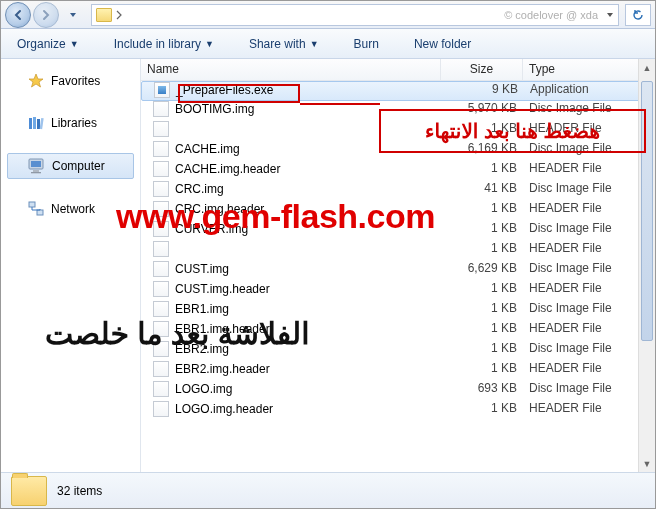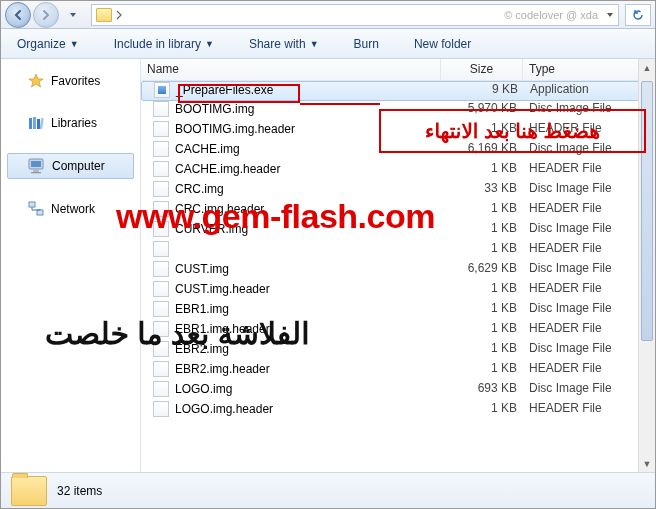--- a/index.html
+++ b/index.html
@@ -187,21 +187,20 @@
           <div class="cell name">
             <span class="fileicon"></span>
             <span>BOOTIMG.img</span>
           </div>
           <div class="cell size">5,970 KB</div>
           <div class="cell type">Disc Image File</div>
         </div>
         <div class="row">
           <div class="cell name">
             <span class="fileicon"></span>
-            <span>BOOTIMG.img.header</span>
           </div>
           <div class="cell size">1 KB</div>
           <div class="cell type">HEADER File</div>
         </div>
         <div class="row">
           <div class="cell name">
             <span class="fileicon"></span>
             <span>CACHE.img</span>
           </div>
           <div class="cell size">6,169 KB</div>
@@ -213,21 +212,21 @@
             <span>CACHE.img.header</span>
           </div>
           <div class="cell size">1 KB</div>
           <div class="cell type">HEADER File</div>
         </div>
         <div class="row">
           <div class="cell name">
             <span class="fileicon"></span>
             <span>CRC.img</span>
           </div>
-          <div class="cell size">33 KB</div>
+          <div class="cell size">41 KB</div>
           <div class="cell type">Disc Image File</div>
         </div>
         <div class="row">
           <div class="cell name">
             <span class="fileicon"></span>
             <span>CRC.img.header</span>
           </div>
           <div class="cell size">1 KB</div>
           <div class="cell type">HEADER File</div>
         </div>

